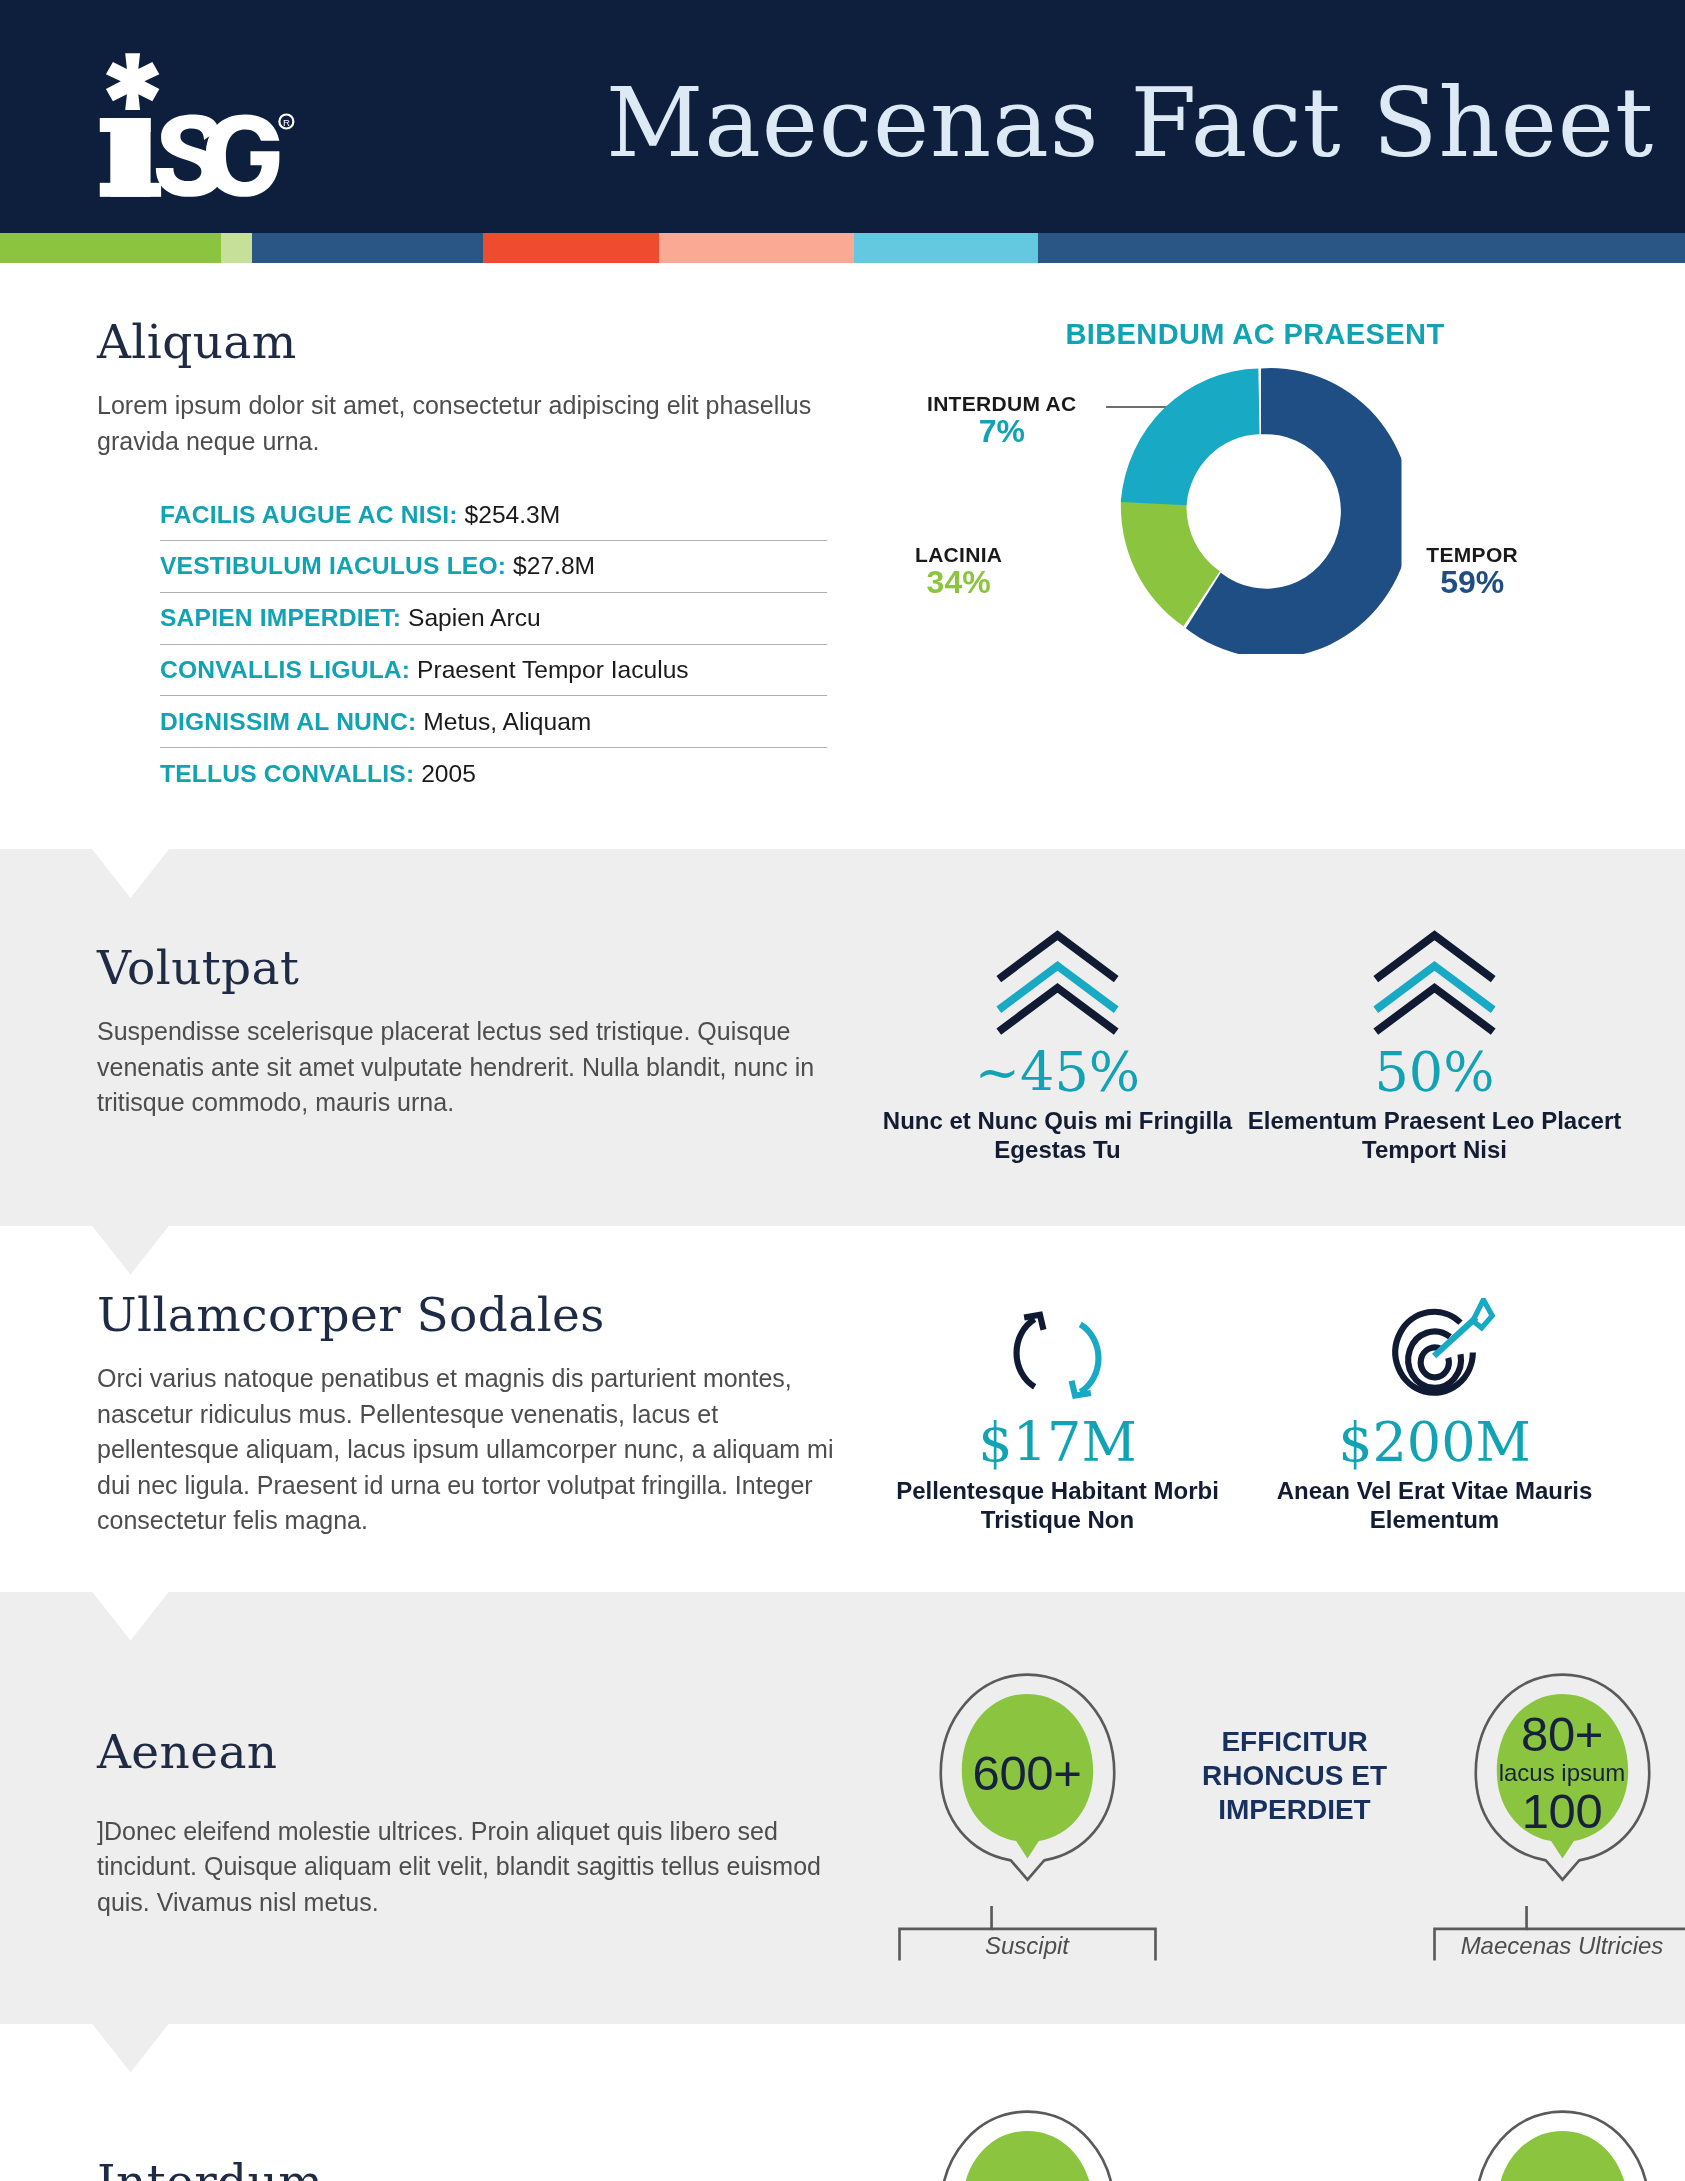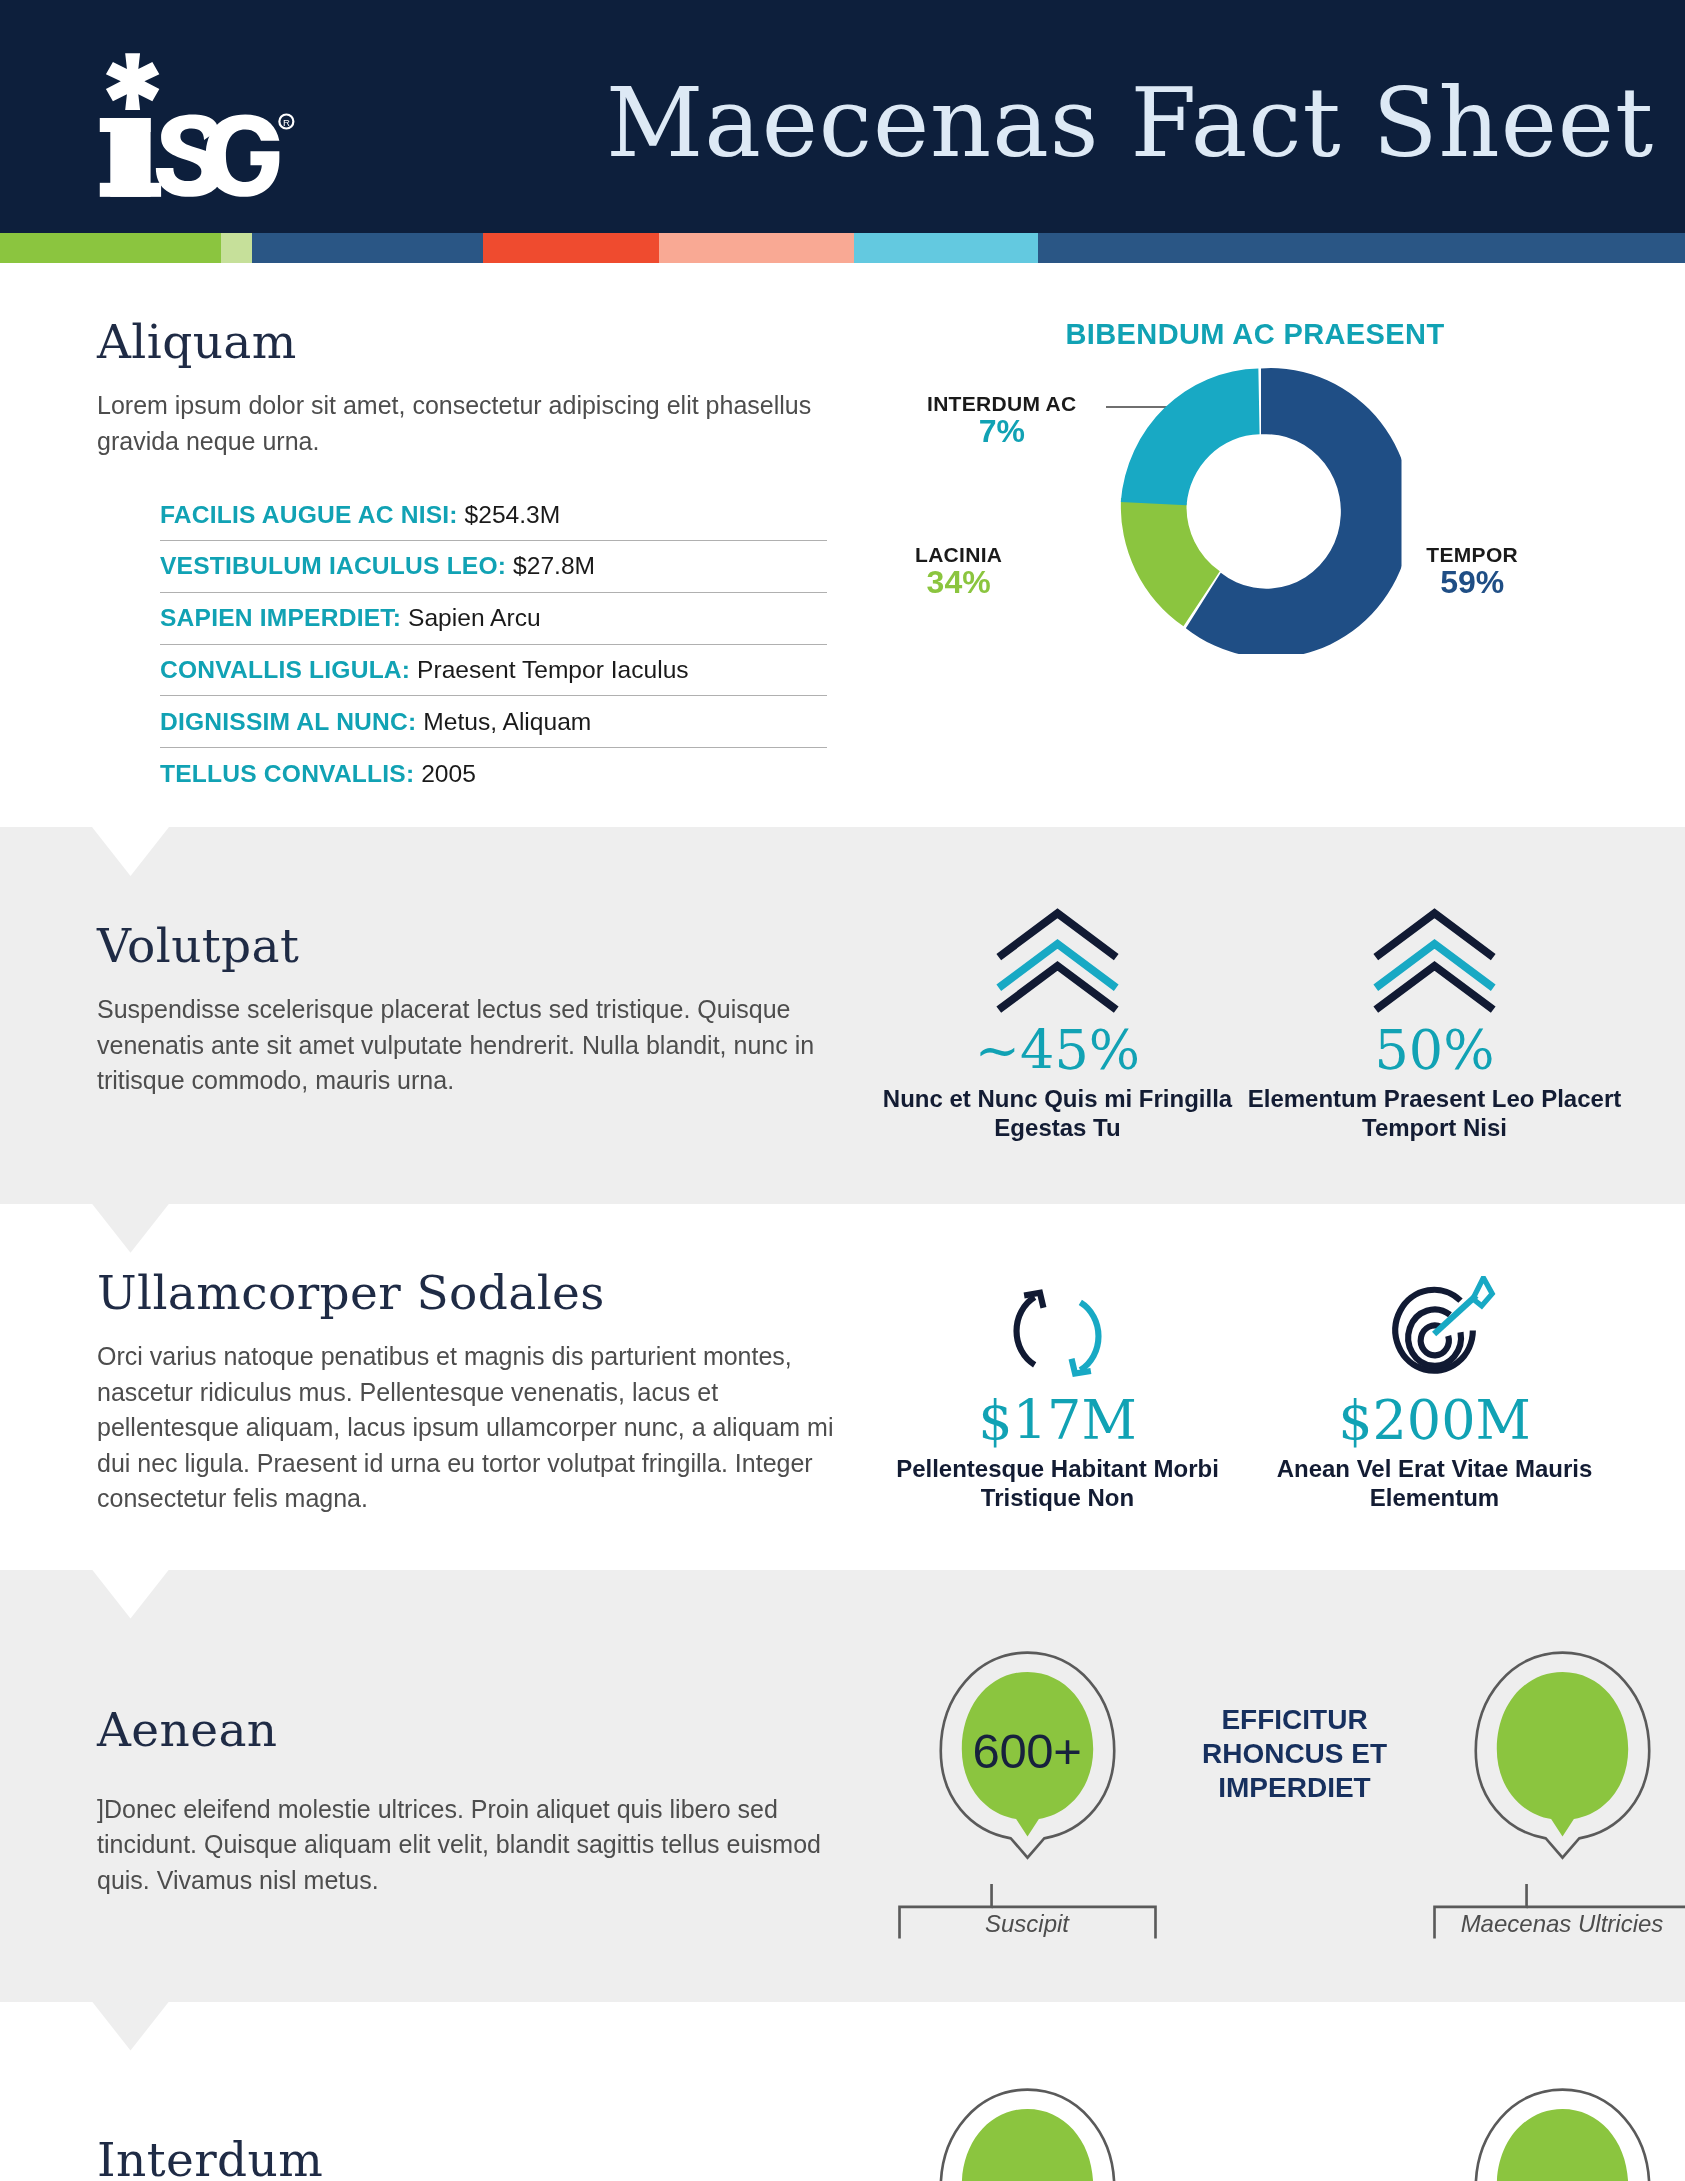--- a/index.html
+++ b/index.html
@@ -202,21 +202,21 @@
 <div class="colorbar">
   <span style="width:221px;background:#8bc53f"></span>
   <span style="width:31px;background:#c6e09a"></span>
   <span style="width:231px;background:#2a5685"></span>
   <span style="width:176px;background:#ef4b2f"></span>
   <span style="width:195px;background:#f9a994"></span>
   <span style="width:185px;background:#63c9e0"></span>
   <span style="width:647px;background:#2a5685"></span>
 </div>
 
-<div class="section white" style="padding-top:51px;padding-bottom:28px;">
+<div class="section white" style="padding-top:51px;padding-bottom:50px;">
   <div class="sec-inner">
     <div class="sec-left">
       <h2 class="sec-title">Aliquam</h2>
       <p class="sec-body">Lorem ipsum dolor sit amet, consectetur adipiscing elit phasellus gravida neque urna.</p>
 
       <div class="fact-list">
         <div class="fact-row">
           <span class="fact-key">FACILIS AUGUE AC NISI:</span>
           <span class="fact-val">$254.3M</span>
         </div>
@@ -391,20 +391,25 @@
         </div>
 
         <div class="badge-mid">EFFICITUR RHONCUS ET IMPERDIET</div>
 
         <div class="badge-col">
           <div class="badge-pin">
             <svg width="191" height="235" viewBox="0 0 218 268">
               <path d="M109 4 C52 4 10 54 10 116 C10 170 44 208 90 216 L109 238 L128 216 C174 208 208 170 208 116 C208 54 166 4 109 4 Z" fill="none" stroke="#5a5a5a" stroke-width="3"></path>
               <path d="M109 26 C66 26 34 64 34 114 C34 156 60 188 96 194 L109 214 L122 194 C158 188 184 156 184 114 C184 64 152 26 109 26 Z" fill="#8bc53f"></path>
             </svg>
+            <div class="badge-num">
+              <span class="big">80+</span>
+              <span class="small">lacus ipsum</span>
+              <span class="big">100</span>
+            </div>
           </div>
           <div class="badge-bracket">
             <svg width="263" height="65" viewBox="0 0 300 74">
               <polyline points="109,0 109,26 4,26 4,62" fill="none" stroke="#5a5a5a" stroke-width="3"></polyline>
               <polyline points="109,26 296,26 296,62" fill="none" stroke="#5a5a5a" stroke-width="3"></polyline>
             </svg>
             <div class="badge-caption">Maecenas Ultricies</div>
           </div>
         </div>
 

